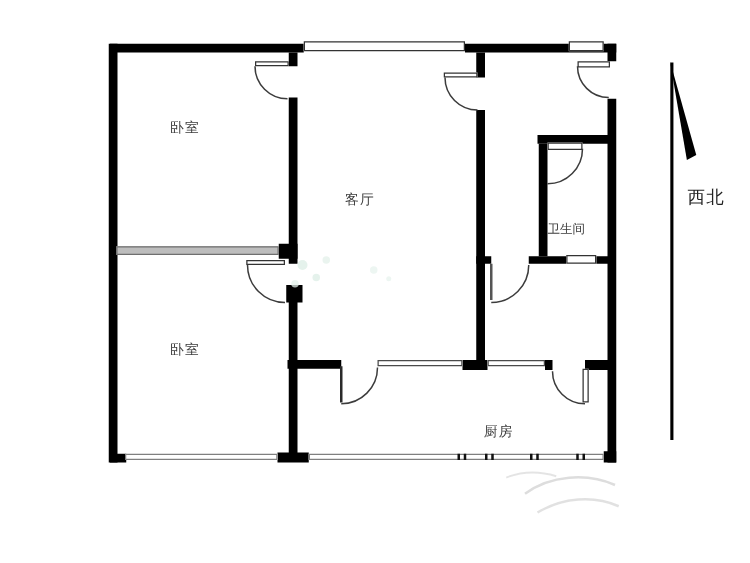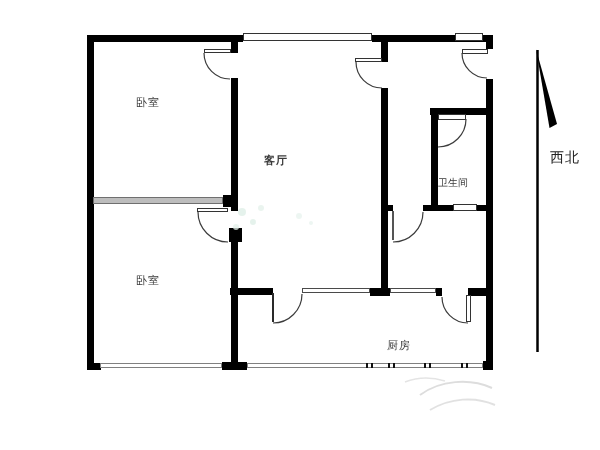--- a/index.html
+++ b/index.html
@@ -113,18 +113,18 @@
     </g>
 
     <g>
       <line x1="537.5" y1="50" x2="537.5" y2="352" stroke="#000000" stroke-width="2.5"></line>
       <polygon points="536,49 557,124 549.5,128" fill="#000000"></polygon>
     </g>
   </svg>
 
   <div class="room-label" style="left:148px;top:102px;">卧室</div>
   <div class="room-label" style="left:148px;top:280px;">卧室</div>
-  <div class="room-label" style="left:276px;top:160px;font-weight:bold;">客厅</div>
+  <div class="room-label" style="left:288px;top:160px;">客厅</div>
   <div class="room-label" style="left:453px;top:183px;font-size:10px;letter-spacing:0;">卫生间</div>
   <div class="room-label" style="left:399px;top:345px;">厨房</div>
   <div class="compass-label" style="left:565px;top:158px;">西北</div>
 
 </div>
 
 </body></html>

